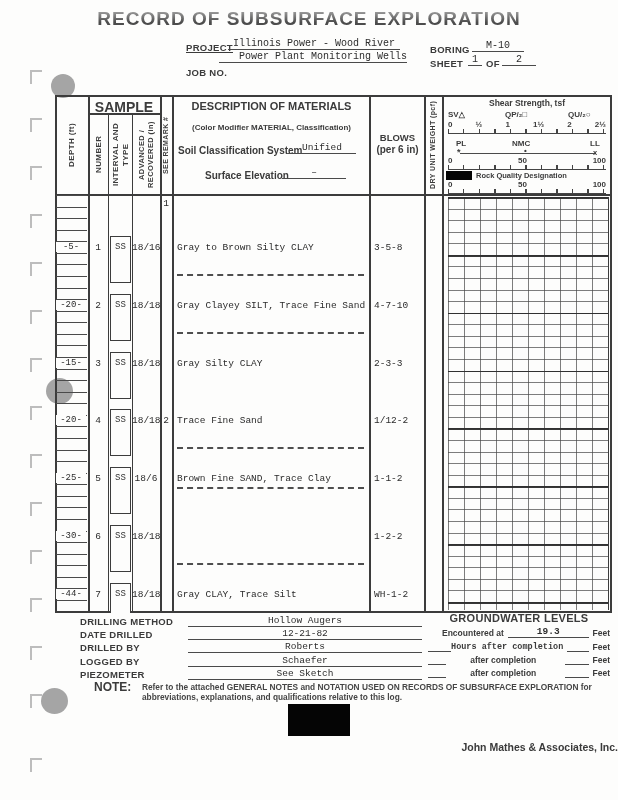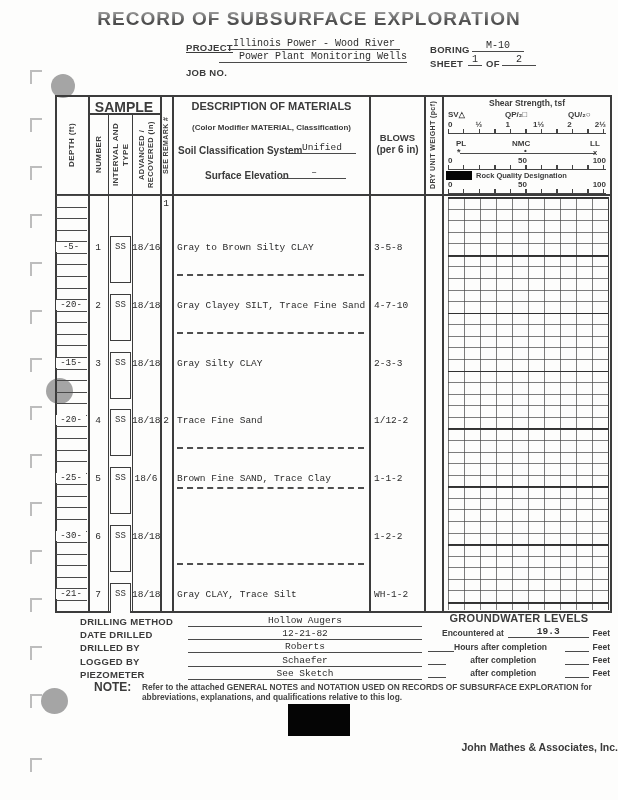--- a/index.html
+++ b/index.html
@@ -170,21 +170,21 @@
   <div class="depth-ruler"></div>
   <div class="chart-grid"></div>
   <div class="abs" id="log-body" style="left:0;top:0;width:618px;height:613px;overflow:hidden;pointer-events:none;">
       <div class="cell ctr" style="left: 160px; top: 198px; width: 12px;">1</div>
       <div class="depth-label" style="left: 56px; top: 241.85px; width: 30px;"><span>5</span></div>
       <div class="depth-label" style="left: 56px; top: 299.7px; width: 30px;"><span>20</span></div>
       <div class="depth-label" style="left: 56px; top: 357.55px; width: 30px;"><span>15</span></div>
       <div class="depth-label" style="left: 56px; top: 415.4px; width: 30px;"><span>20</span></div>
       <div class="depth-label" style="left: 56px; top: 473.25px; width: 30px;"><span>25</span></div>
       <div class="depth-label" style="left: 56px; top: 531.1px; width: 30px;"><span>30</span></div>
-      <div class="depth-label" style="left: 56px; top: 588.95px; width: 30px;"><span>21</span></div>
+      <div class="depth-label" style="left: 56px; top: 588.95px; width: 30px;"><span>44</span></div>
       <div class="cell ctr" style="left: 88px; top: 241.85px; width: 20px;">1</div>
       <div class="ssbox" style="left: 110px; top: 235.85px; height: 20px; line-height: 20px;">SS</div>
       <div class="ssbox" style="left: 110px; top: 256.85px; height: 25px; border-top: none;"></div>
       <div class="cell ctr" style="left: 132px; top: 241.85px; width: 28px;">18/16</div>
       <div class="cell" style="left: 177px; top: 241.85px; width: 190px;">Gray to Brown Silty CLAY</div>
       <div class="cell" style="left: 374px; top: 241.85px; width: 46px;">3-5-8</div>
       <div class="dash-sep" style="left: 177px; top: 273.85px; width: 187px;"></div>
       <div class="cell ctr" style="left: 88px; top: 299.7px; width: 20px;">2</div>
       <div class="ssbox" style="left: 110px; top: 293.7px; height: 20px; line-height: 20px;">SS</div>
       <div class="ssbox" style="left: 110px; top: 314.7px; height: 25px; border-top: none;"></div>
@@ -252,21 +252,21 @@
 
   <div class="abs" style="left:428px;top:612px;width:182px;text-align:center;font-size:11px;font-weight:bold;color:#3b3b3b;letter-spacing:.3px;">GROUNDWATER LEVELS</div>
   <div class="gw-row" style="top:626px;">
     <span style="margin-left:14px;">Encountered at</span>
     <span class="gw-blank typed" style="flex:1;margin:0 4px;text-align:center;font-size:9.5px;">19.3</span>
     <span>Feet</span>
   </div>
   <div id="gw-rows">
       <div class="gw-row" style="top: 640px;">
         <span class="gw-blank" style="width: 26px;"></span>
-        <span style="flex: 1 1 0%; text-align: left;">Hours after completion</span>
+        <span style="flex: 1 1 0%; text-align: center; font-family: Liberation Mono, monospace;">Hours after completion</span>
         <span class="gw-blank" style="width: 24px; margin: 0px 4px;"></span>
         <span>Feet</span>
       </div>
       <div class="gw-row" style="top: 653.2px;">
         <span class="gw-blank" style="width: 18px;"></span>
         <span style="flex: 1 1 0%; text-align: center;">after completion</span>
         <span class="gw-blank" style="width: 24px; margin: 0px 4px;"></span>
         <span>Feet</span>
       </div>
       <div class="gw-row" style="top: 666.4px;">

